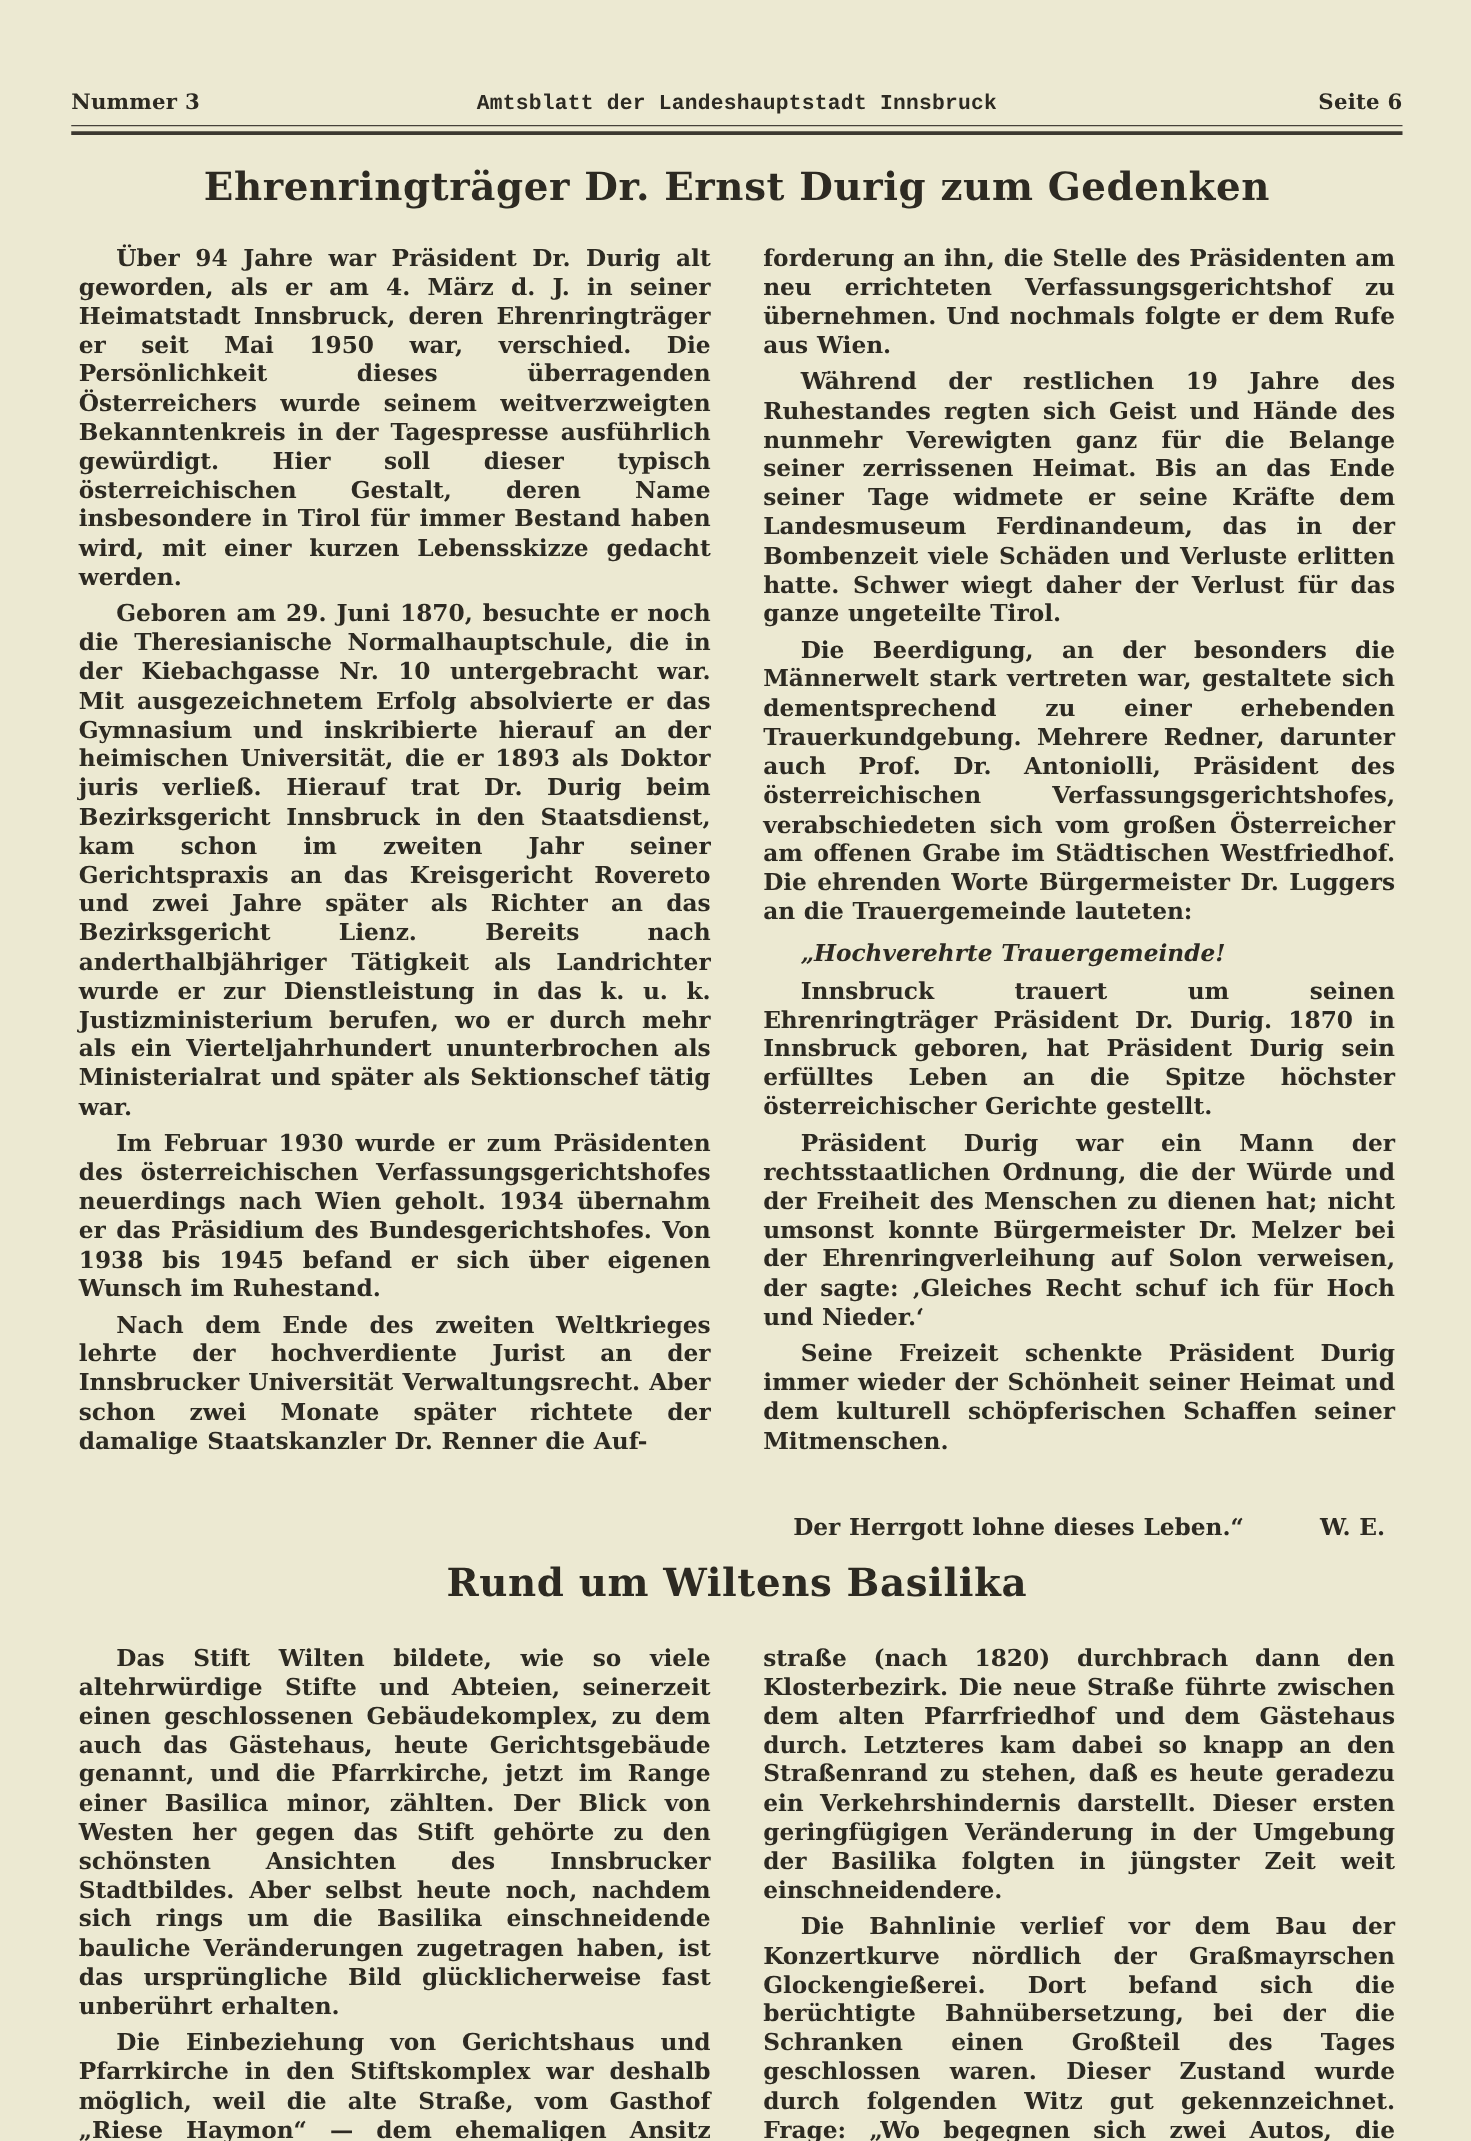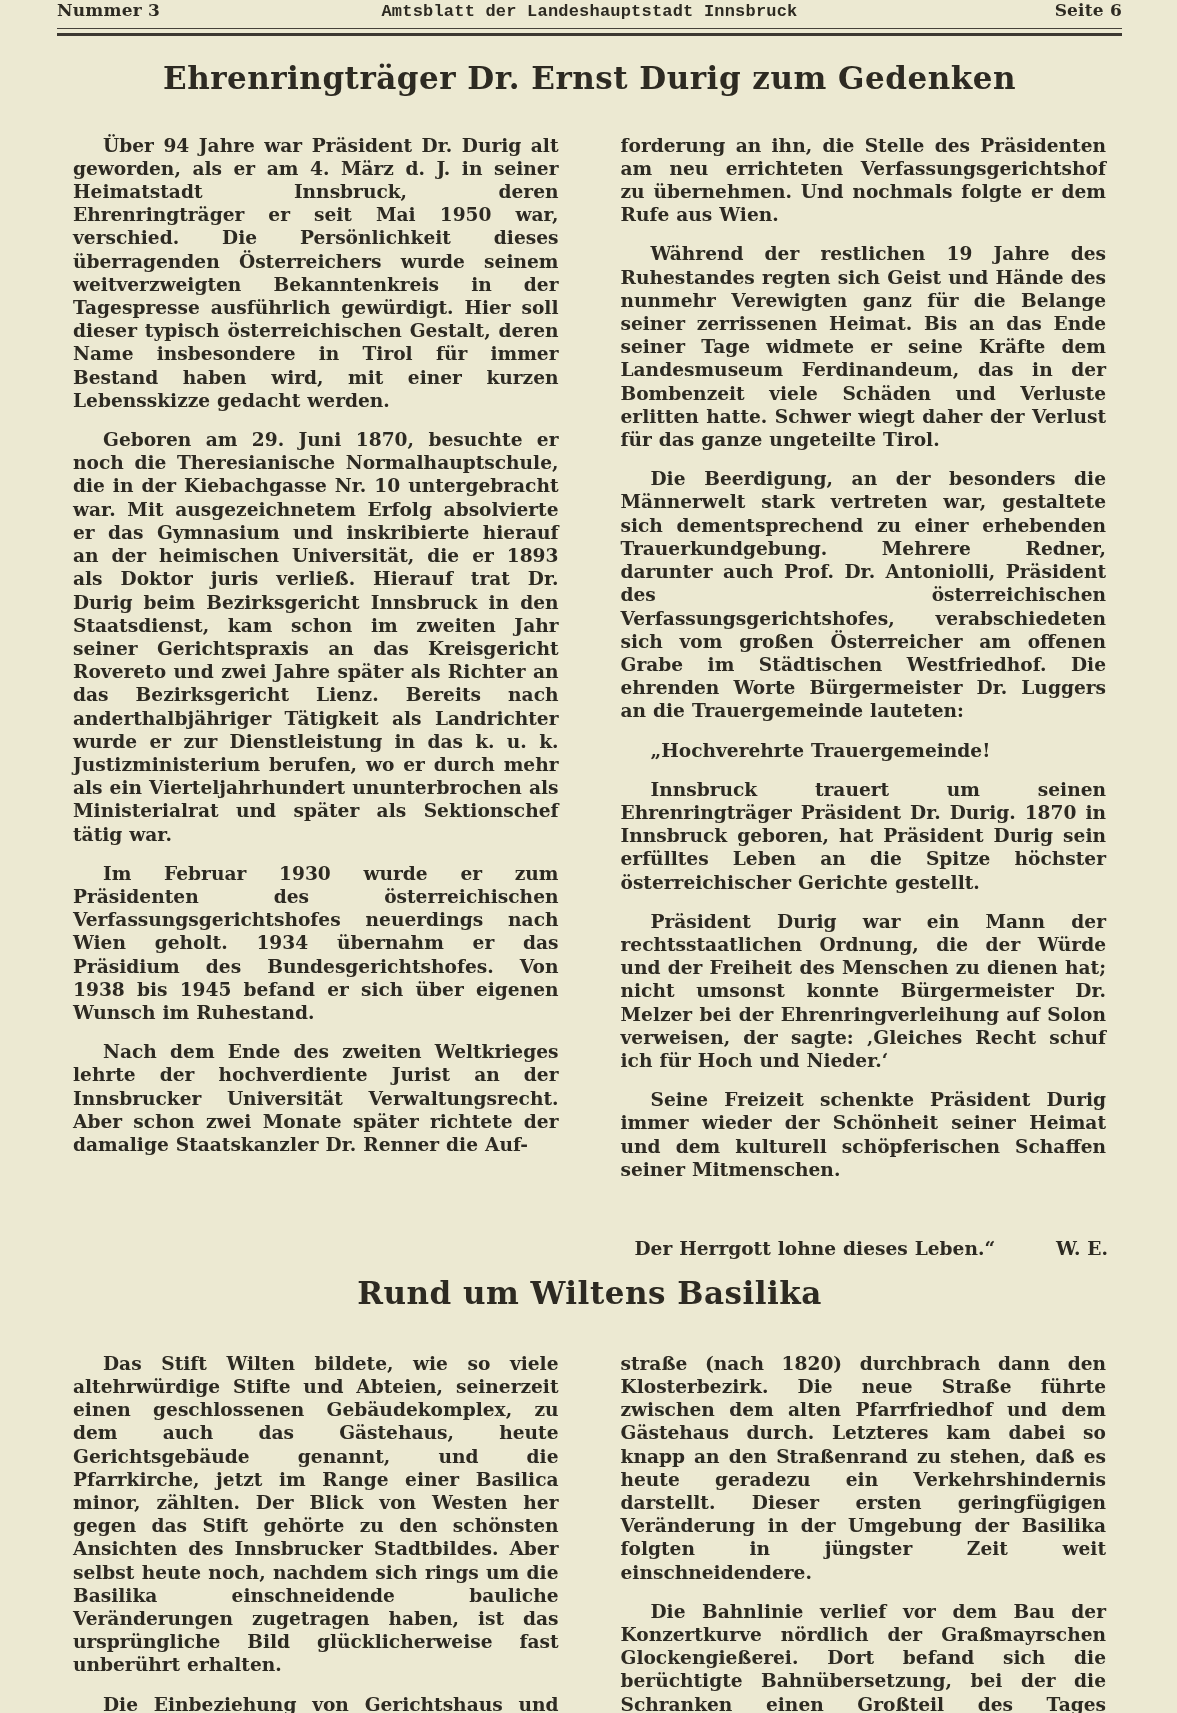--- a/index.html
+++ b/index.html
@@ -9,20 +9,21 @@
     color:#2d2a22;
     font-family:"DejaVu Serif","Liberation Serif",serif;
     font-weight:bold;
     overflow:hidden;
   }
   .page{padding:0 55px 0 57px;}
   .masthead{
     display:grid;
     grid-template-columns:1fr auto 1fr;
     align-items:baseline;
+    padding-top:72px;
     font-size:17px;
     letter-spacing:.2px;
   }
   .masthead .left{text-align:left;}
   .masthead .center{text-align:left;font-family:Liberation Mono, monospace;}
   .masthead .right{text-align:right;}
   .double-rule{
     margin-top:7px;
     border-top:1.5px solid #45413a;
     height:4px;
@@ -42,23 +43,23 @@
   }
   .col{
     flex:1 1 0;
     text-align:justify;
     font-size:18.6px;
     line-height:23.2px;
     hyphens:auto;
     -webkit-hyphens:auto;
     word-spacing:.5px;
   }
-  .para{margin:16px;text-indent:30px;}
+  .para{margin:6px;text-indent:30px;}
   .para.noindent{text-indent:0;}
-  .para.gap{margin-top:11px;}
+  .para.gap{margin-top:11px;font-style:italic;}
   .sig-line{
     display:flex;
     justify-content:space-between;
     align-items:baseline;
   }
   .sig-line .closing{padding-left:30px;}
   .sig-line .signature{padding-right:14px;white-space:nowrap;margin-top:40px;}
 </style>
 </head>
 <body>

